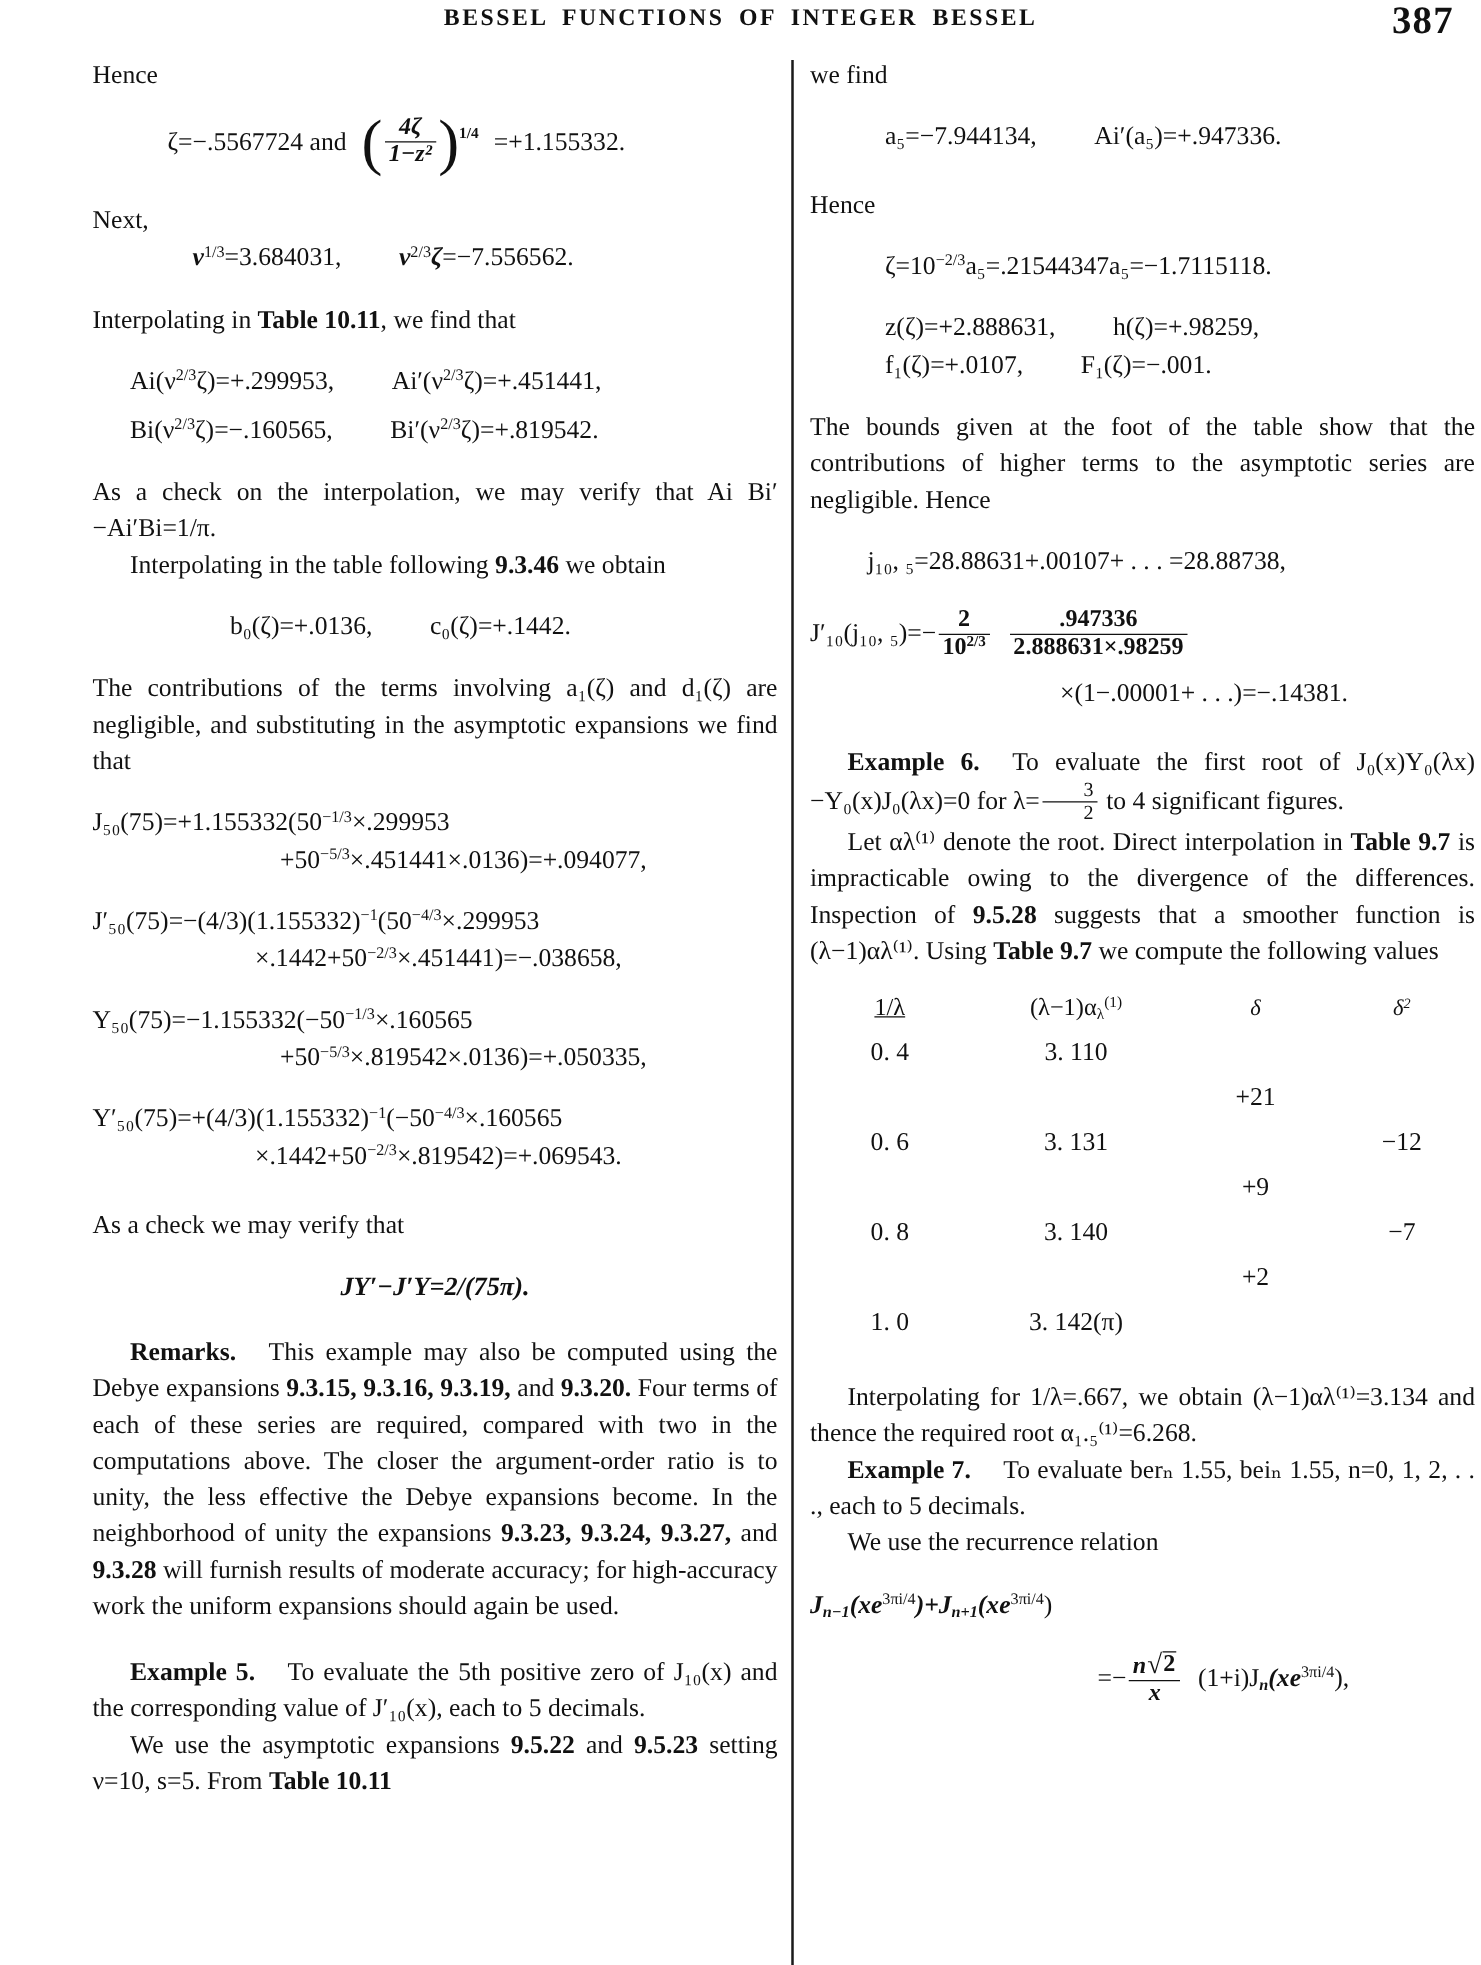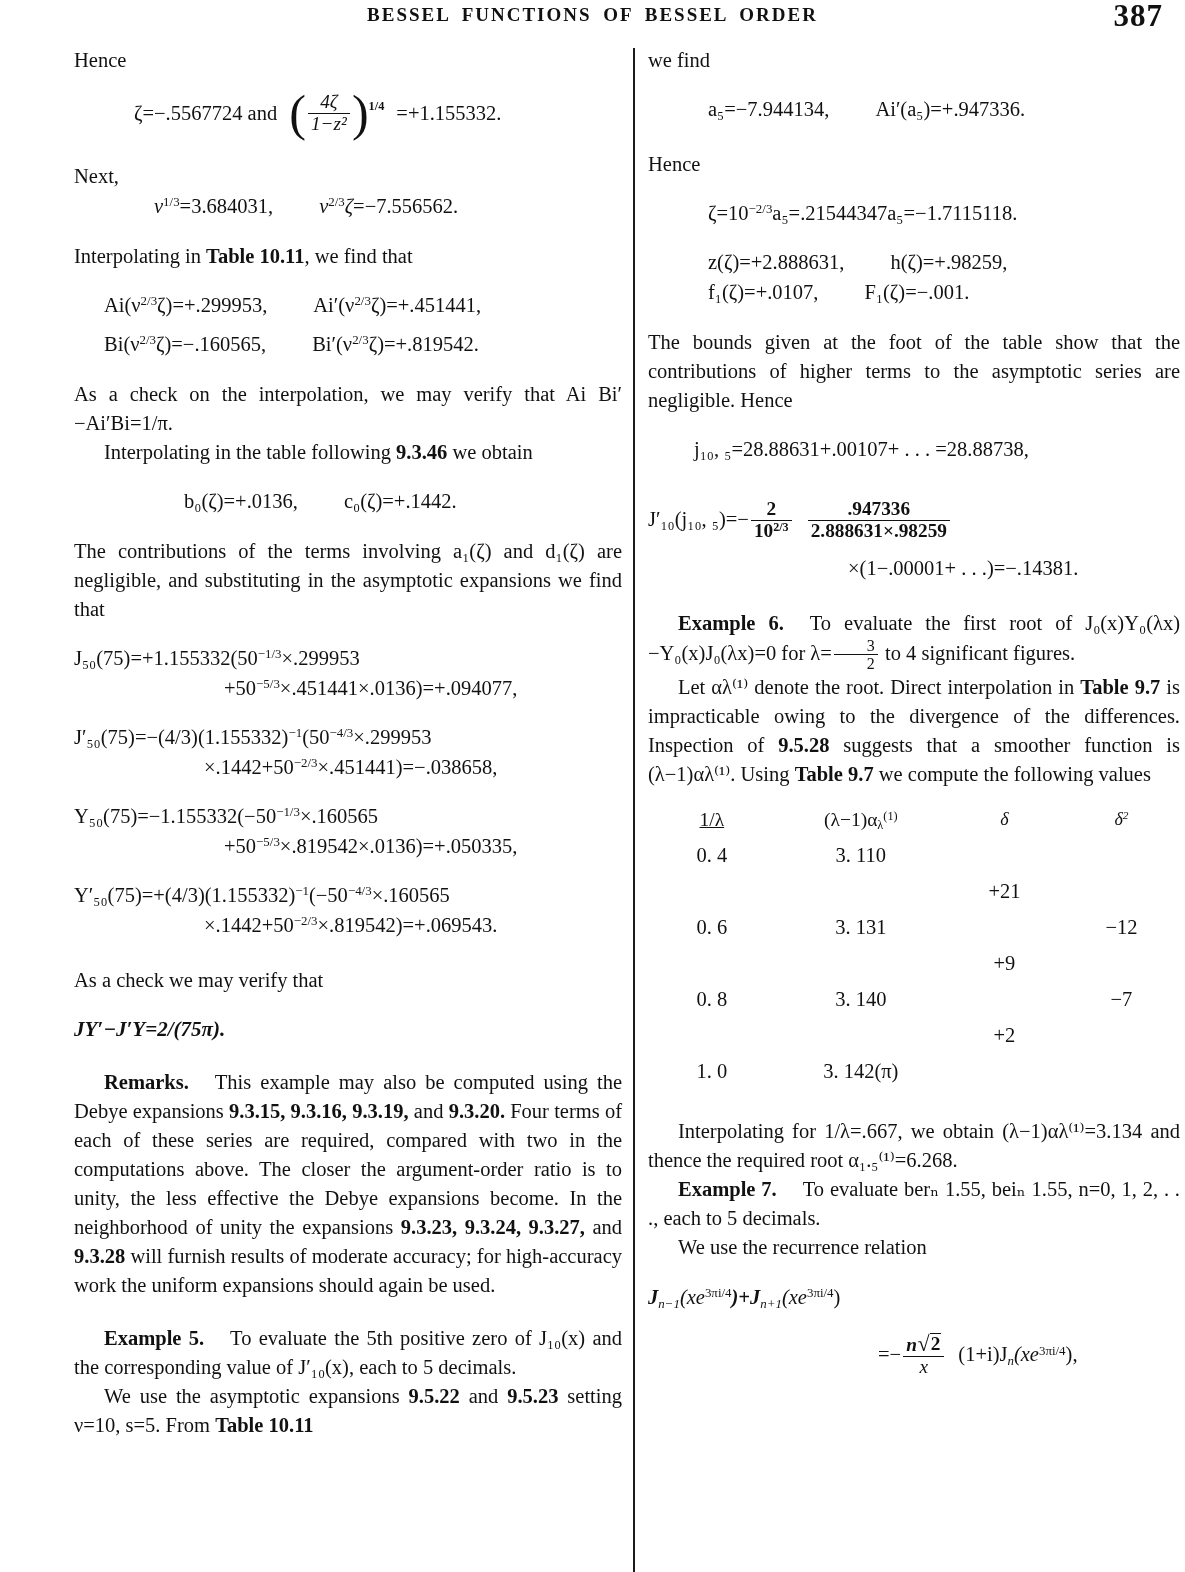--- a/index.html
+++ b/index.html
@@ -84,33 +84,33 @@
 
   
   .display {
     margin: 0;
     font-size: 20.5px;
     line-height: 30px;
     white-space: nowrap;
   }
   .dgap      { margin-top: 19px; }
   .dgap-sm   { margin-top: 9px; }
-  .center    { }
+  .center    { text-align: center; }
   .pad-l-30  { padding-left: 30px; }
   .pad-l-46  { padding-left: 46px; }
   .pad-l-60  { padding-left: 60px; }
   .pad-l-80  { padding-left: 80px; }
   .pad-l-110 { padding-left: 110px; }
   .pad-l-130 { padding-left: 130px; }
   .pad-l-150 { padding-left: 150px; }
   .pad-l-200 { padding-left: 200px; }
   .pad-l-230 { padding-left: 230px; }
 
   
-  .mi { font-style: italic; }
+  .mi { font-style: italic; font-weight: bold; }
   .mb { font-weight: 700; }
   .bi { font-weight: 700; font-style: italic; }
   sub, sup { font-size: 0.63em; line-height: 0; }
   sub { vertical-align: -0.28em; }
   sup { vertical-align: 0.52em; }
   .sp { display: inline-block; width: 26px; }
   .sp-lg { display: inline-block; width: 46px; }
   .sp-sm { display: inline-block; width: 12px; }
 
   
@@ -184,21 +184,21 @@
   .c-val { width: 160px; }
   .c-d1  { width: 110px; }
   .c-d2  { width: 110px; }
   .row-main td { height: 36px; line-height: 36px; }
   .row-diff td { height: 36px; line-height: 36px; }
 </style>
 </head>
 <body>
 
 <div id="page-header">
-  <div id="running-head">BESSEL FUNCTIONS OF BESSEL ORDER</div>
+  <div id="running-head">BESSEL FUNCTIONS OF INTEGER BESSEL</div>
   <div id="page-number">387</div>
 </div>
 
 <div id="body-area">
 
   <div id="column-divider"></div>
 
   <div class="column" id="col-left">
 
     <p class="para nojust">Hence</p>
@@ -292,21 +292,21 @@
       <span>z(ζ)=+2.888631,</span><span class="sp-lg"></span><span>h(ζ)=+.98259,</span>
     </div>
     <div class="display pad-l-60">
       <span>f₁(ζ)=+.0107,</span><span class="sp-lg"></span><span>F₁(ζ)=−.001.</span>
     </div>
 
     <p class="para gap-above">The bounds given at the foot of the table show that the contributions of higher terms to the asymptotic series are negligible. Hence</p>
 
     <div class="display dgap pad-l-46">j₁₀, ₅=28.88631+.00107+ . . . =28.88738,</div>
 
-    <div class="display dgap" style="margin-top:36px">
+    <div class="display dgap" style="margin-top:23px">
       <span>J′₁₀(j₁₀, ₅)=−</span><span class="frac"><span class="num mb">2</span><span class="den mb"><span>10</span><sup>2/3</sup></span></span><span class="sp-sm"></span><span class="frac"><span class="num mb">.947336</span><span class="den mb">2.888631×.98259</span></span>
     </div>
     <div class="display pad-l-200" style="margin-top:10px">×(1−.00001+ . . .)=−.14381.</div>
 
     <p class="para indent" style="margin-top:26px"><b>Example 6.</b><span class="sp"></span><span>To evaluate the first root of J₀(x)Y₀(λx)−Y₀(x)J₀(λx)=0 for λ=</span><span class="frac small"><span class="num">3</span><span class="den">2</span></span><span> to 4 significant figures.</span></p>
 
     <p class="para indent"><span>Let αλ⁽¹⁾ denote the root. Direct interpolation in </span><b>Table 9.7</b><span> is impracticable owing to the divergence of the differences. Inspection of </span><b>9.5.28</b><span> suggests that a smoother function is (λ−1)αλ⁽¹⁾. Using </span><b>Table 9.7</b><span> we compute the following values</span></p>
 
     <table id="diff-table">
       <thead>

